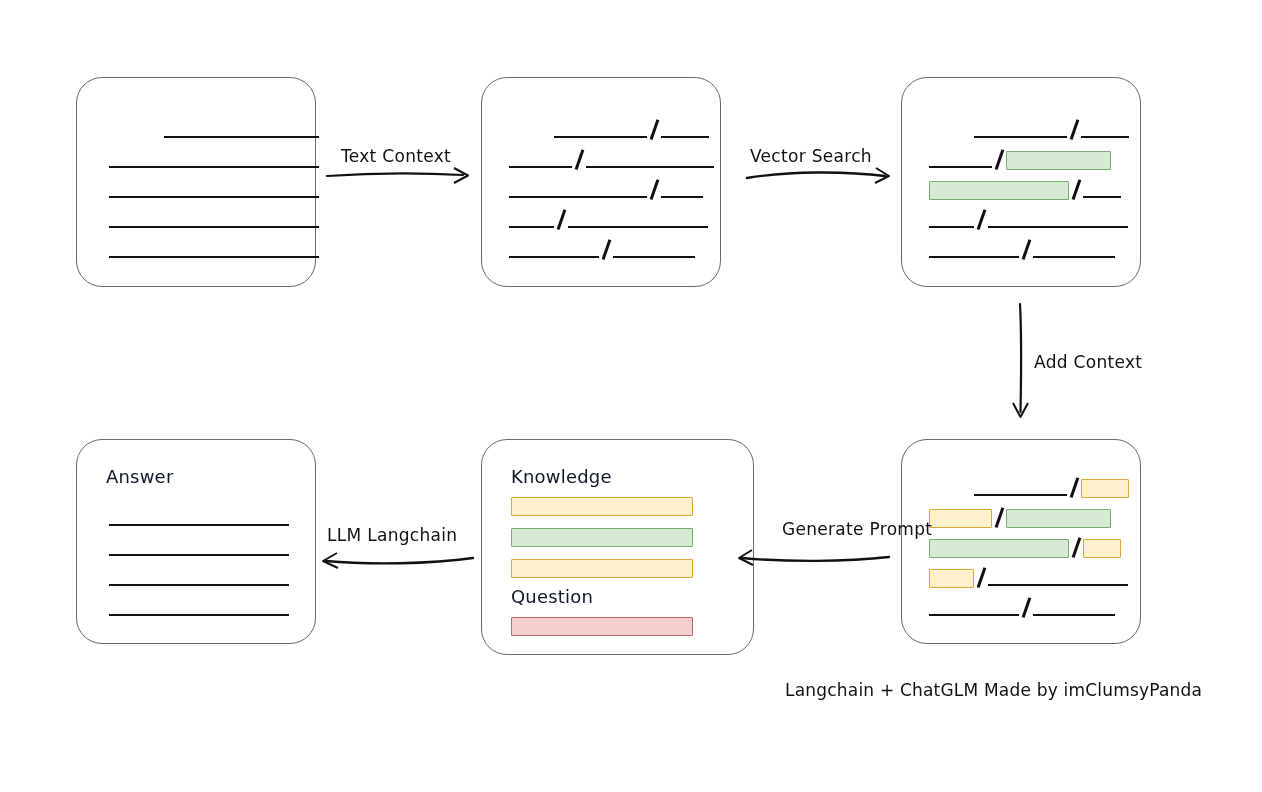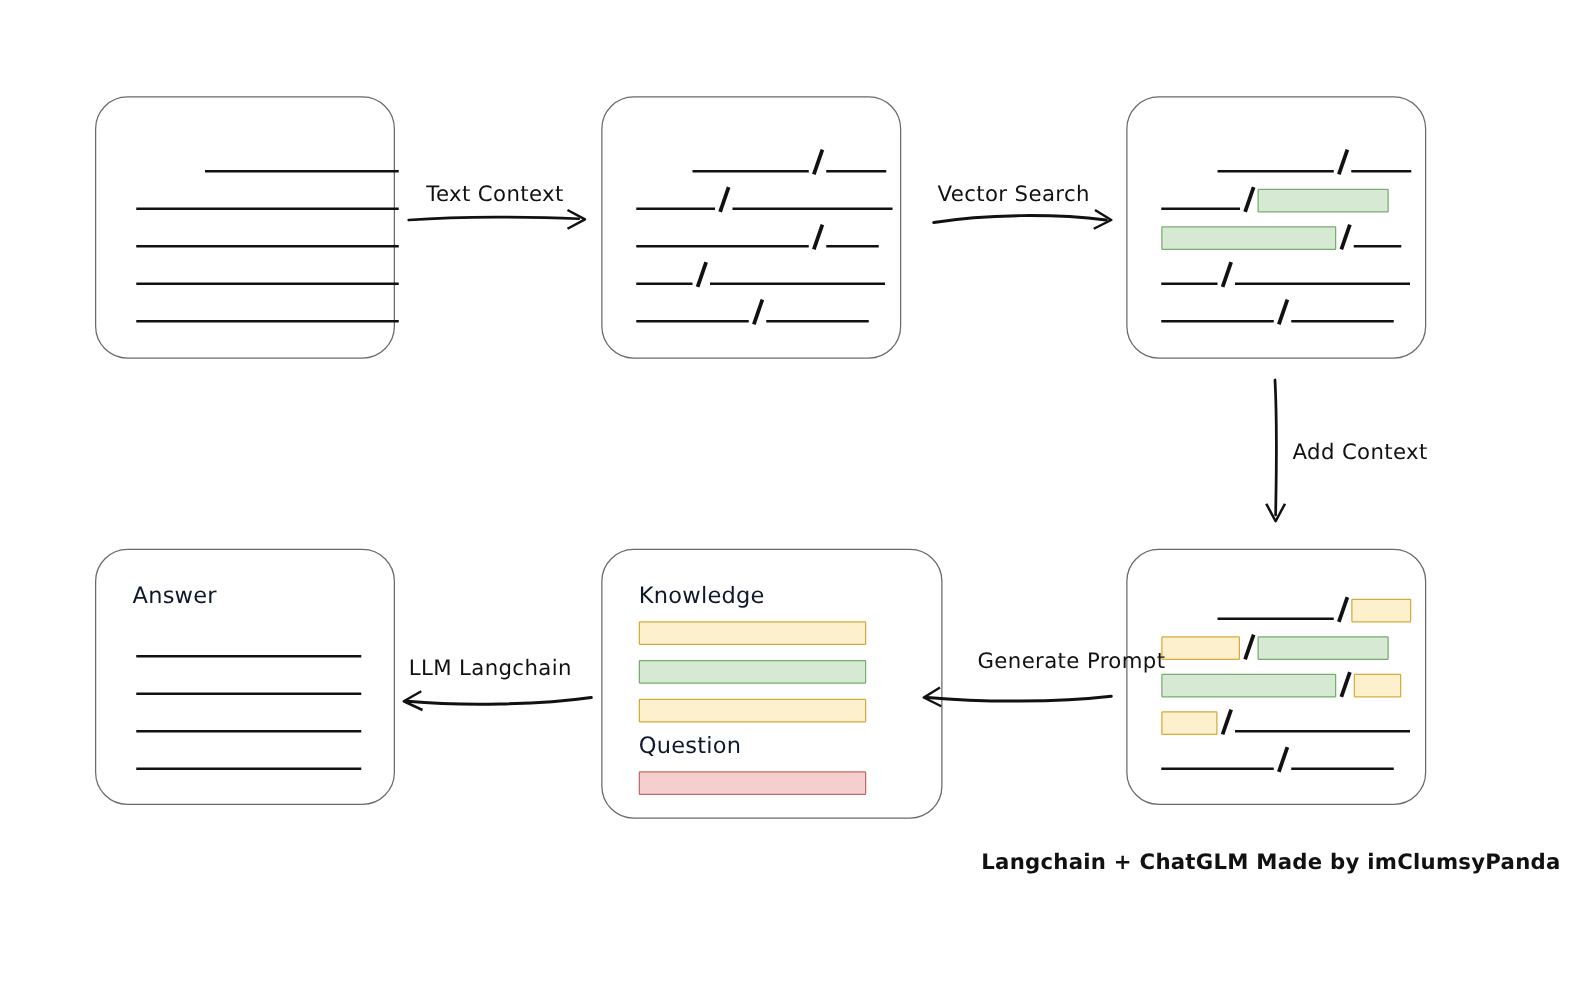--- a/index.html
+++ b/index.html
@@ -110,21 +110,20 @@
     letter-spacing: .3px;
   }
 
   
   .footer {
     position: absolute;
     font-size: 17px;
     color: #111;
     white-space: nowrap;
     letter-spacing: .2px;
-    font-weight: bold;
   }
 </style>
 </head>
 <body>
 
 <div class="card" style="left:76px; top:77px; width:240px; height:210px;">
   <div class="rows" style="padding:42px 0 0 32px;">
       <div class="row" style="top: 42px; padding-left: 32px;">
         <span class="gap" style="width: 55px;"></span>
         <span class="seg line" style="width: 155px;"></span>

